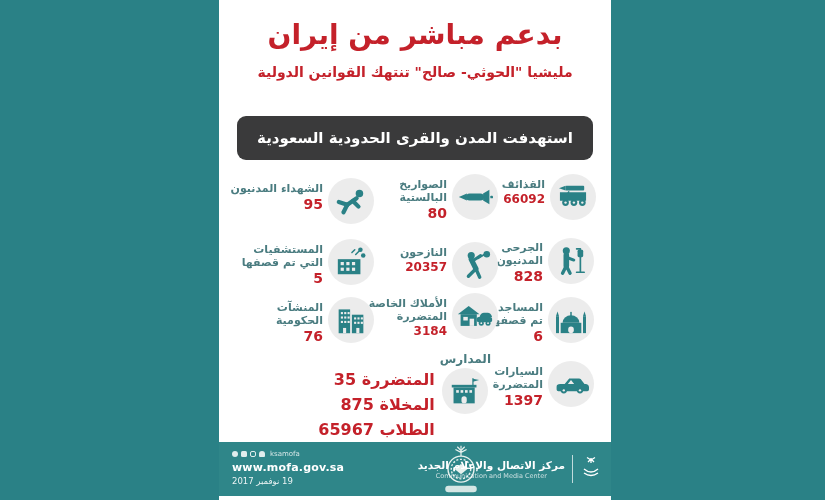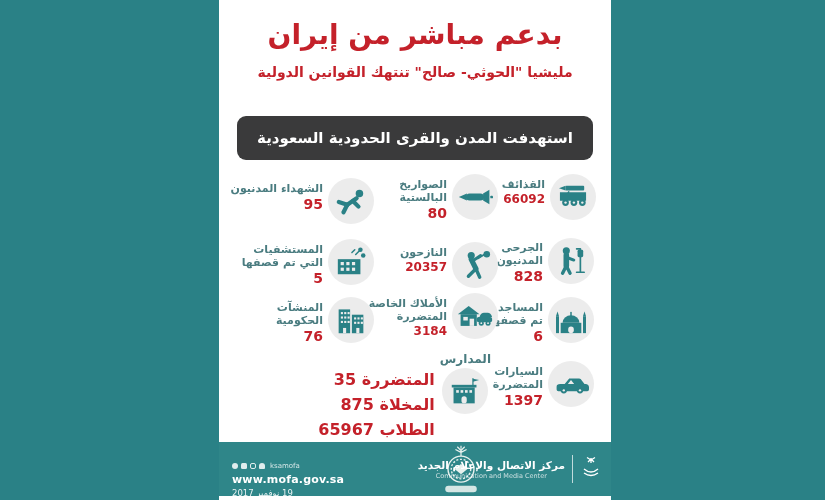--- a/index.html
+++ b/index.html
@@ -41,21 +41,21 @@
   .schools { top:352px; right:120px; }
   .sch-right { display:flex; flex-direction:column; align-items:center;justify-content:center; }
   .sch-title { color:#4a7c80; font-size:12px; font-weight:bold; margin-bottom:2px; }
   .sch-lines { margin-top:16px; text-align:right; }
   .sch-lines .schval { color:#c4212a; font-size:16px; font-weight:bold; line-height:1.55; direction:rtl; }
 
   
   .footer { position:absolute; left:0; right:0; bottom:4px; height:54px; background:#2f8689;
             direction:ltr; }
   .f-left { position:absolute; left:13px; top:8px; }
-  .social { display:flex; align-items:center; gap:3px; height:8px;margin-top:12px; }
+  .social { display:flex; align-items:center; gap:3px; height:8px; }
   .sic { display:inline-block; width:6px; height:6px; background:rgba(255,255,255,.85); }
   .sic.c { border-radius:50%; }
   .sic.r { border-radius:1.5px; }
   .sic.o { background:transparent; border:1.2px solid rgba(255,255,255,.85); border-radius:2px; }
   .sic.g { border-radius:3px 3px 1px 1px; }
   .handle { font-size:7px; color:rgba(255,255,255,.8); margin-left:2px; }
   .url { font-size:11px; font-weight:bold; color:#ffffff; margin-top:3px; letter-spacing:.2px; }
   .date { font-size:8.5px; color:rgba(255,255,255,.9); direction:rtl; text-align:left; margin-top:2px; }
   .f-center { position:absolute; left:50%; top:2px; transform:translateX(18px); }
   .f-right { position:absolute; right:9px; top:0; height:54px; display:flex; align-items:center; gap:7px; }

